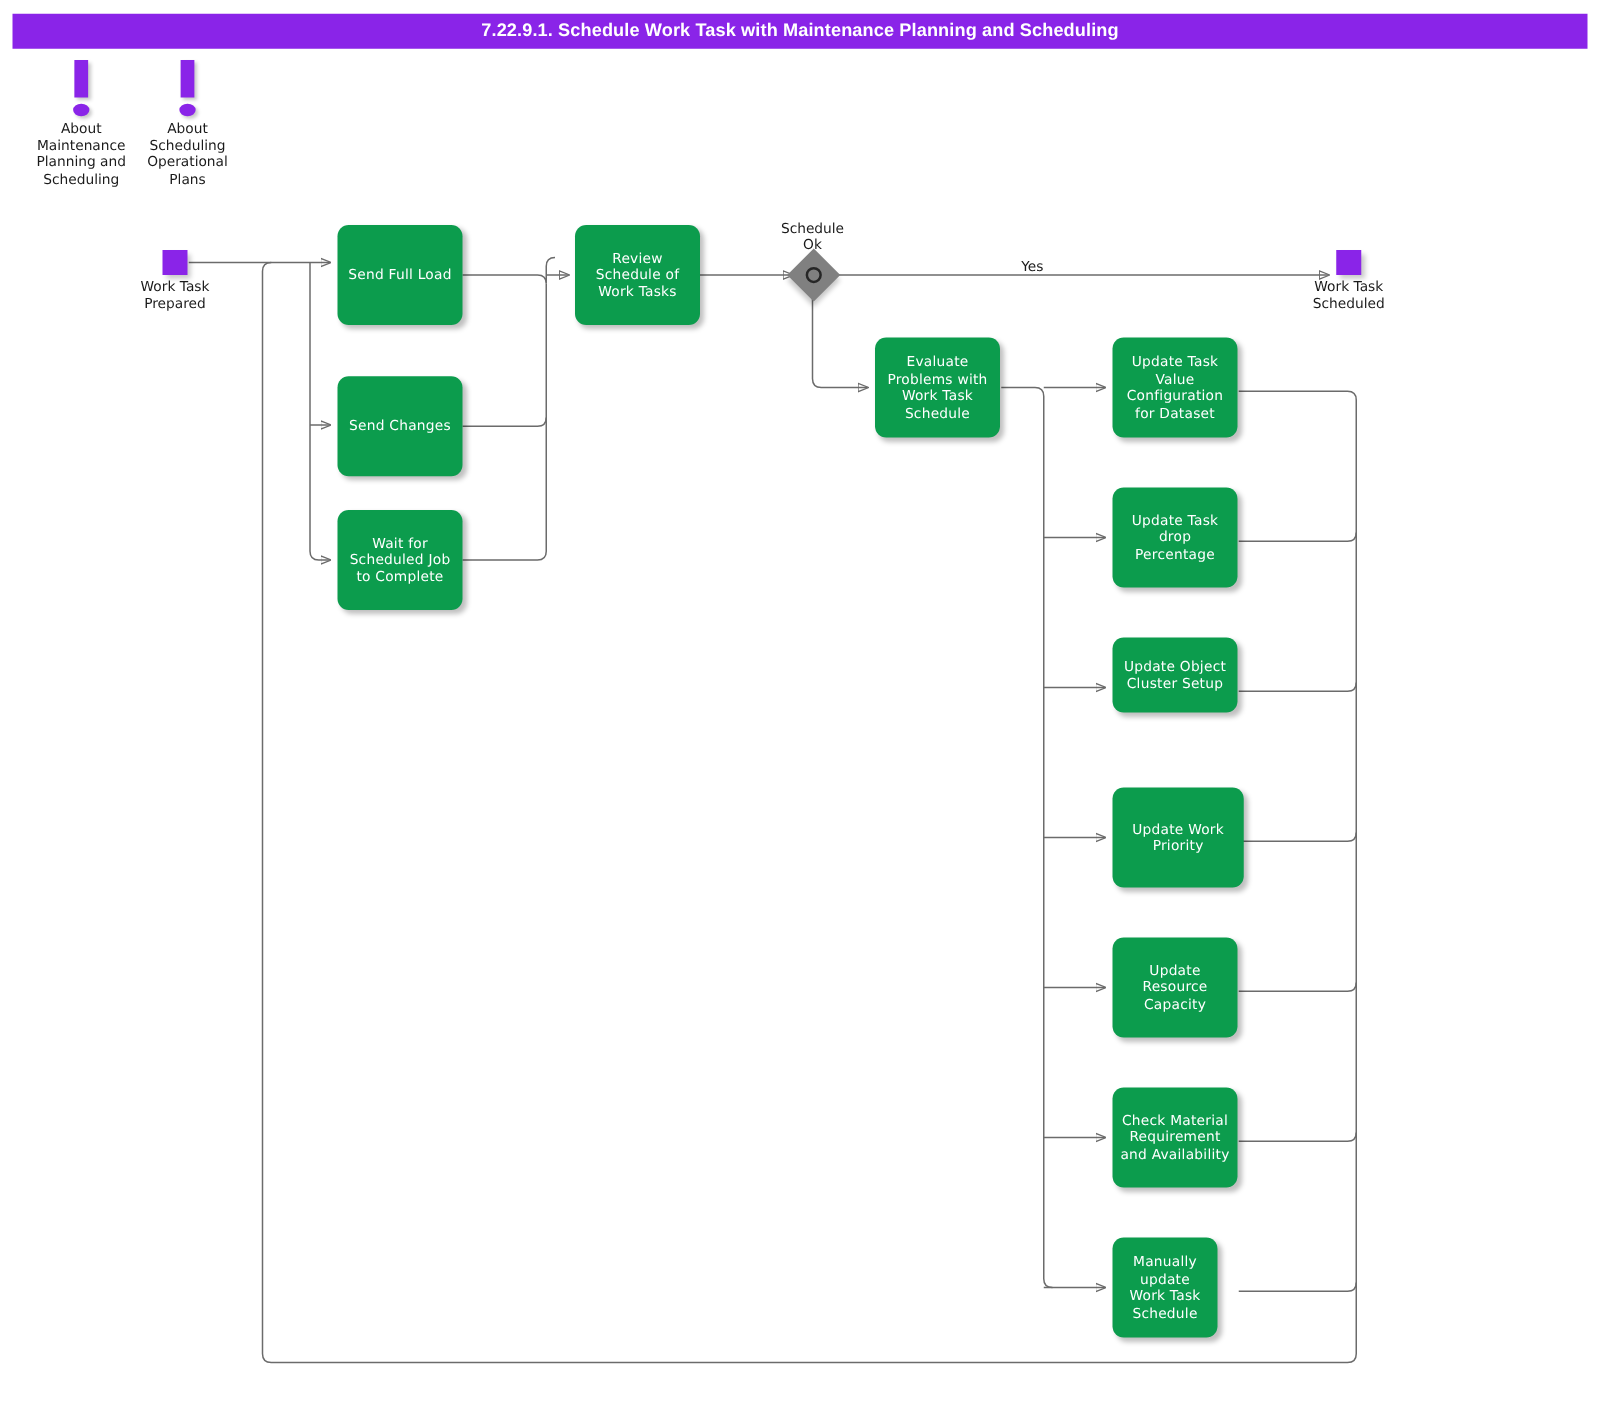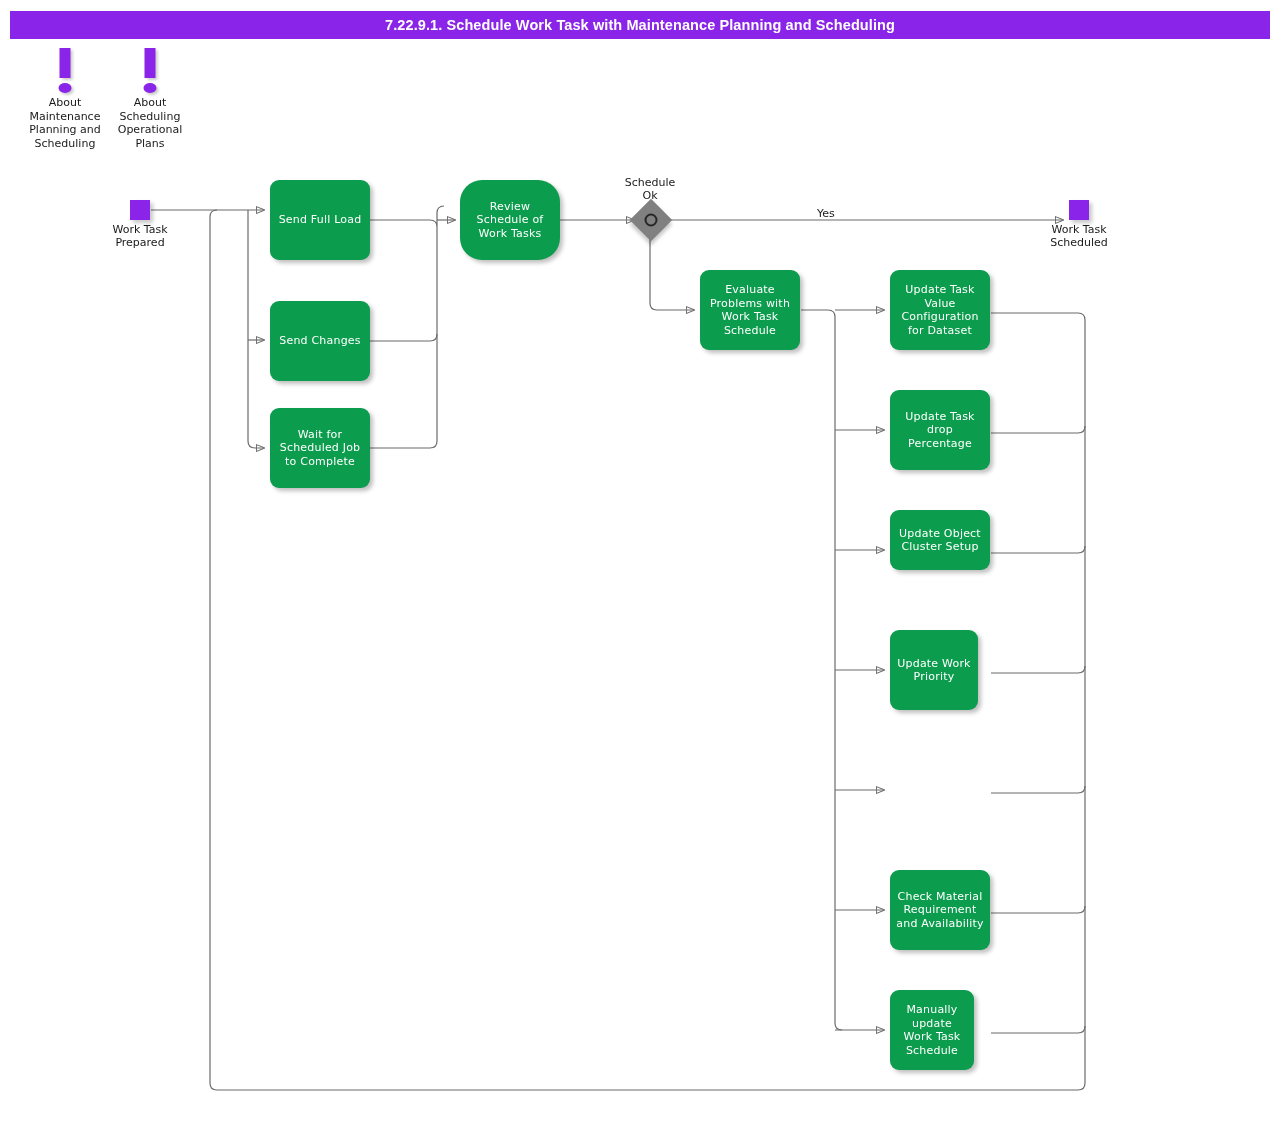--- a/index.html
+++ b/index.html
@@ -238,21 +238,21 @@
   <div class="term" style="left:130px; top:200px;"></div>
   <div class="term-label" style="left:70px; top:223px; white-space:pre-line;">Work Task
 Prepared</div>
 
   <div class="pbox" style="left:270px; top:180px; width:100px; height:80px; white-space:pre-line;">Send Full Load</div>
   <div class="pbox" style="left:270px; top:301px; width:100px; height:80px; white-space:pre-line;">Send Changes</div>
   <div class="pbox" style="left:270px; top:408px; width:100px; height:80px; white-space:pre-line;text-align:center;">Wait for
 Scheduled Job
 to Complete</div>
 
-  <div class="pbox" style="left:460px; top:180px; width:100px; height:80px; white-space:pre-line;border-radius:22px;">Review
+  <div class="pbox" style="left:460px; top:180px; width:100px; height:80px; white-space:pre-line;">Review
 Schedule of
 Work Tasks</div>
 
   <div class="gw-label" style="left:590px; top:176px; white-space:pre-line;">Schedule
 Ok</div>
   <div class="gateway" style="left:636px; top:205px;">
     <div class="gateway-inner"></div>
   </div>
 
   <div class="edge-label" style="left:817px; top:207px;">Yes</div>
@@ -267,22 +267,25 @@
 Schedule</div>
 
   <div class="pbox" style="left:890px; top:270px; width:100px; height:80px; white-space:pre-line;">Update Task
 Value
 Configuration
 for Dataset</div>
   <div class="pbox" style="left:890px; top:390px; width:100px; height:80px; white-space:pre-line;">Update Task
 drop Percentage</div>
   <div class="pbox" style="left:890px; top:510px; width:100px; height:60px; white-space:pre-line;">Update Object
 Cluster Setup</div>
-  <div class="pbox" style="left:890px; top:630px; width:88px; height:80px; white-space:pre-line;">Update Work
+  <div class="pbox" style="left:890px; top:630px; width:105px; height:80px; white-space:pre-line;">Update Work
 Priority</div>
+  <div class="pbox" style="left:890px; top:750px; width:100px; height:80px; white-space:pre-line;">Update
+Resource
+Capacity</div>
   <div class="pbox" style="left:890px; top:870px; width:100px; height:80px; white-space:pre-line;">Check Material
 Requirement
 and Availability</div>
   <div class="pbox" style="left:890px; top:990px; width:84px; height:80px; white-space:pre-line;">Manually update
 Work Task
 Schedule</div>
 
 </div>
 
 </body></html>

